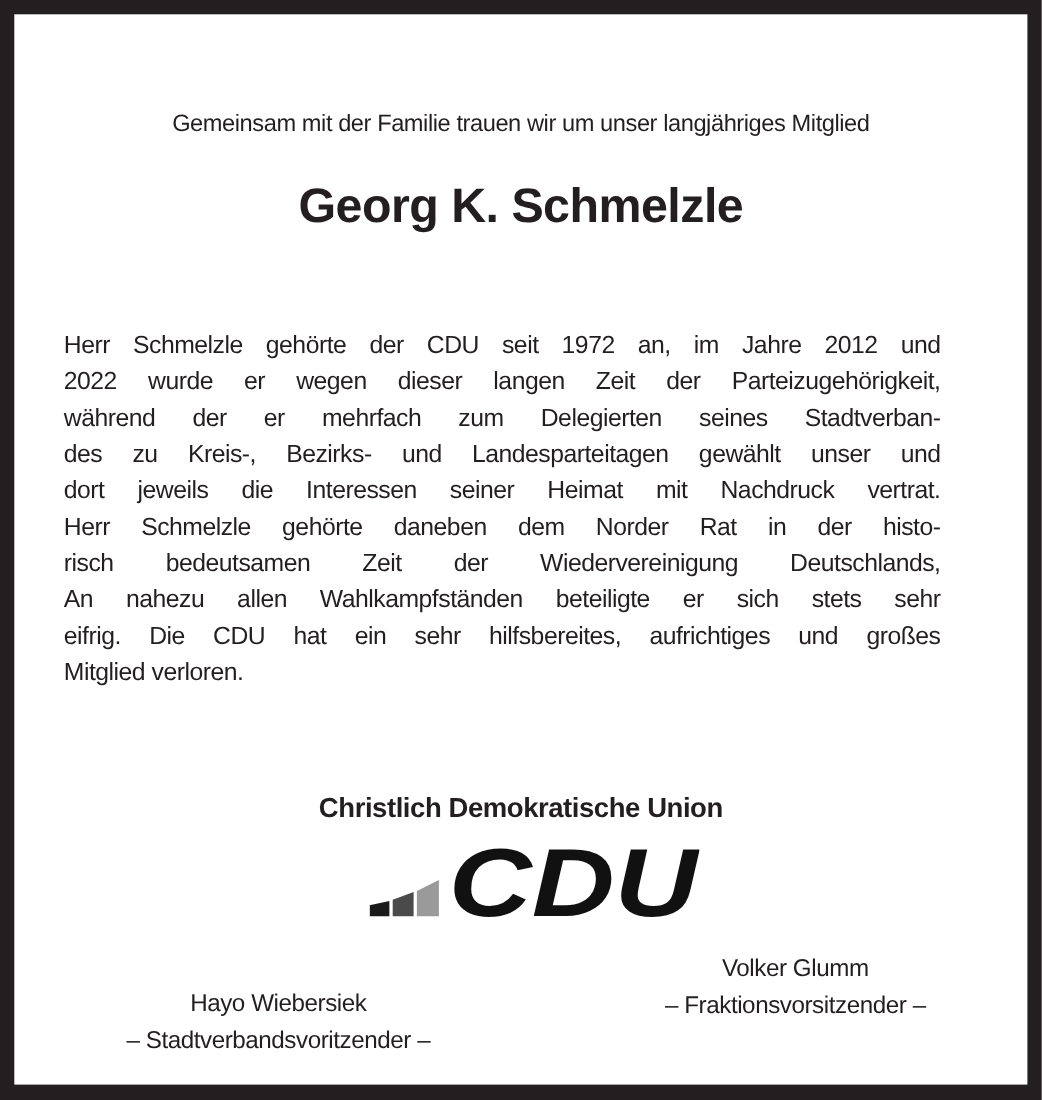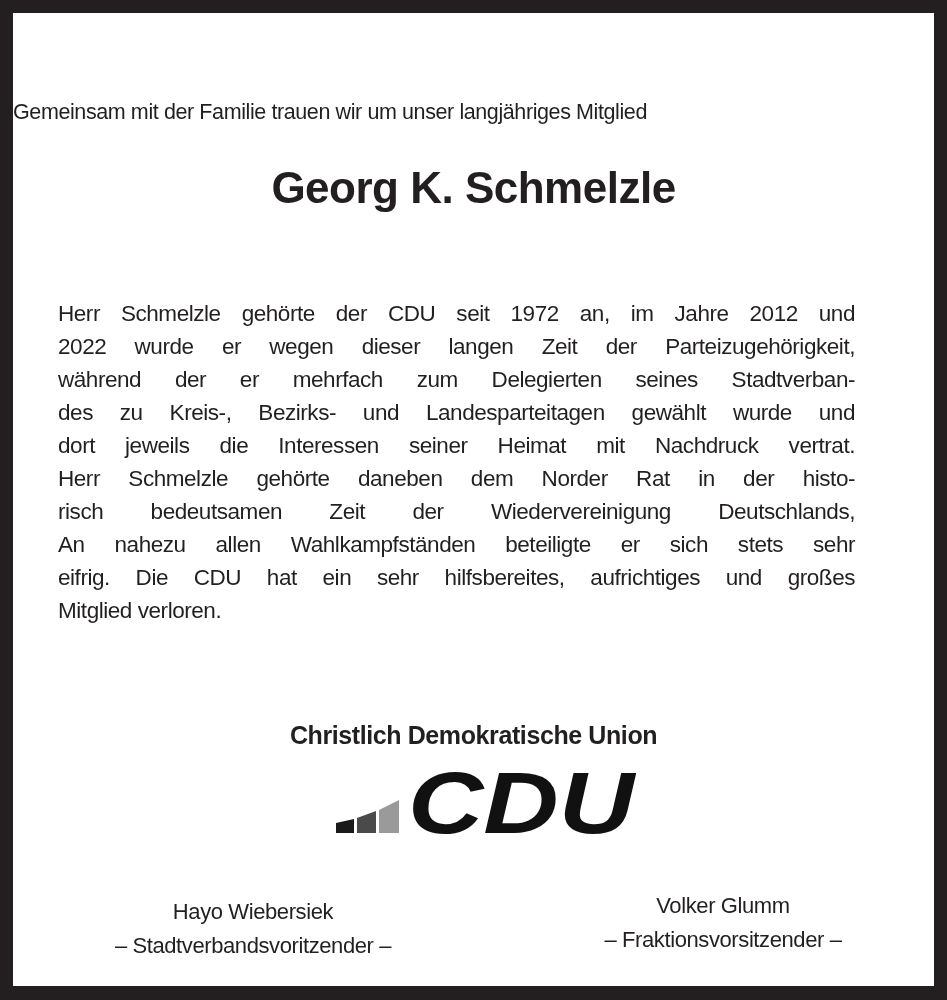--- a/index.html
+++ b/index.html
@@ -1,42 +1,42 @@
 <!DOCTYPE html>
 <html><head>
 <meta charset="utf-8">
 <style>
   html, body { margin: 0; padding: 0; }
   body { width: 947px; height: 1000px; background: #231f20; position: relative; overflow: hidden; }
   .card { position: absolute; left: 13px; top: 13px; width: 921px; height: 973px; background: #ffffff; }
   .txt { position: absolute; font-family: "Liberation Sans", sans-serif; color: #231f20; white-space: nowrap; }
-  .intro { left: 0; width: 921px; top: 87px; text-align: left; font-size: 21.5px; letter-spacing: -0.4px; }
+  .intro { left: 0; width: 921px; top: 87px; text-align: center; font-size: 21.5px; letter-spacing: -0.4px; }
   .name { left: 0; width: 921px; top: 150px; text-align: center; font-size: 44px; font-weight: bold; letter-spacing: -0.5px; }
   .died { left: 61px; top: 227px; font-size: 22.5px; letter-spacing: -0.3px; }
   .body { position: absolute; left: 45px; top: 284px; width: 797px; font-family: "Liberation Sans", sans-serif; color: #231f20; font-size: 22.5px; line-height: 33px; }
   .line { display: block; text-align: justify; text-align-last: justify; white-space: nowrap; letter-spacing: -0.45px; height: 33px; }
   .line.last { text-align-last: left; }
   .org { left: 0; width: 921px; top: 708px; text-align: center; font-size: 25px; font-weight: bold; letter-spacing: -0.4px; }
   .logo { position: absolute; left: 323px; top: 752px; width: 300px; height: 70px; }
   .sig { position: absolute; top: 850px; text-align: center; font-family: "Liberation Sans", sans-serif; color: #231f20; font-size: 22px; line-height: 34px; letter-spacing: -0.4px; white-space: nowrap; }
   .sig.left { left: 60px; width: 360px; margin-top: 32px; }
-  .sig.right { left: 530px; width: 360px; margin-top: 26px; }
+  .sig.right { left: 530px; width: 360px; }
 </style>
 </head>
 <body>
 
 <div class="card">
   <div class="txt intro">Gemeinsam mit der Familie trauen wir um unser langjähriges Mitglied</div>
   <div class="txt name">Georg K. Schmelzle</div>
 
   <div class="body">
     <span class="line">Herr Schmelzle gehörte der CDU seit 1972 an, im Jahre 2012 und</span>
     <span class="line">2022 wurde er wegen dieser langen Zeit der Parteizugehörigkeit,</span>
     <span class="line">während der er mehrfach zum Delegierten seines Stadtverban-</span>
-    <span class="line">des zu Kreis-, Bezirks- und Landesparteitagen gewählt wurde und</span>
+    <span class="line">des zu Kreis-, Bezirks- und Landesparteitagen gewählt unser und</span>
     <span class="line">dort jeweils die Interessen seiner Heimat mit Nachdruck vertrat.</span>
     <span class="line">Herr Schmelzle gehörte daneben dem Norder Rat in der histo-</span>
     <span class="line">risch bedeutsamen Zeit der Wiedervereinigung Deutschlands,</span>
     <span class="line">An nahezu allen Wahlkampfständen beteiligte er sich stets sehr</span>
     <span class="line">eifrig. Die CDU hat ein sehr hilfsbereites, aufrichtiges und großes</span>
     <span class="line last">Mitglied verloren.</span>
   </div>
 
   <div class="txt org">Christlich Demokratische Union</div>
 

